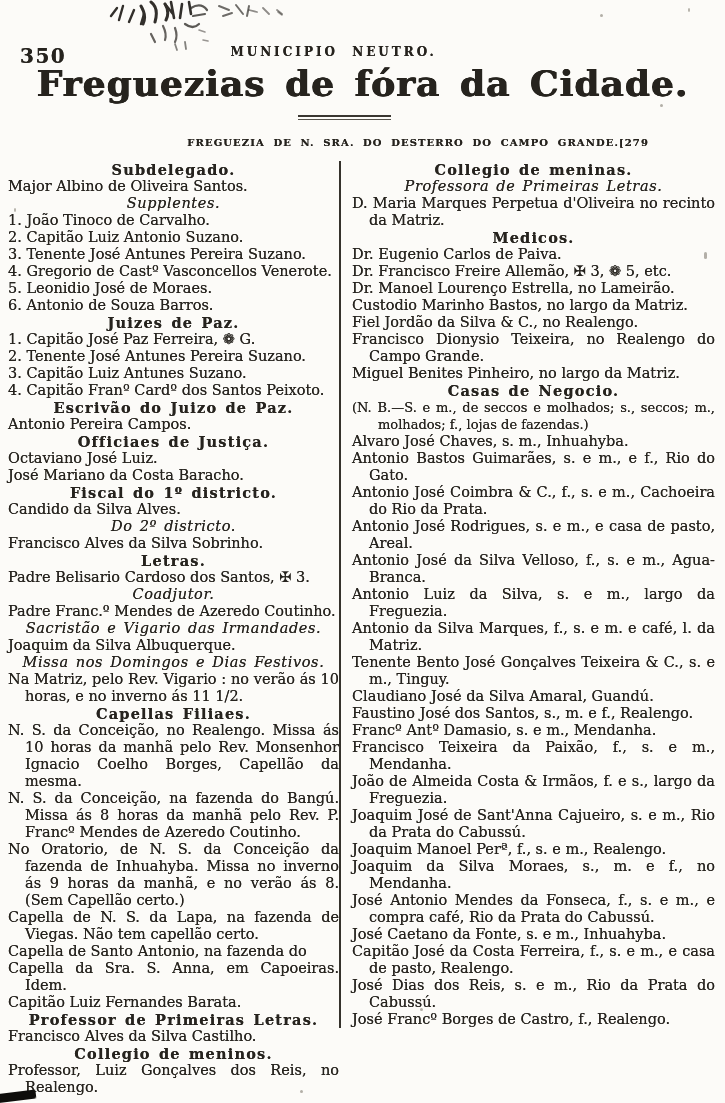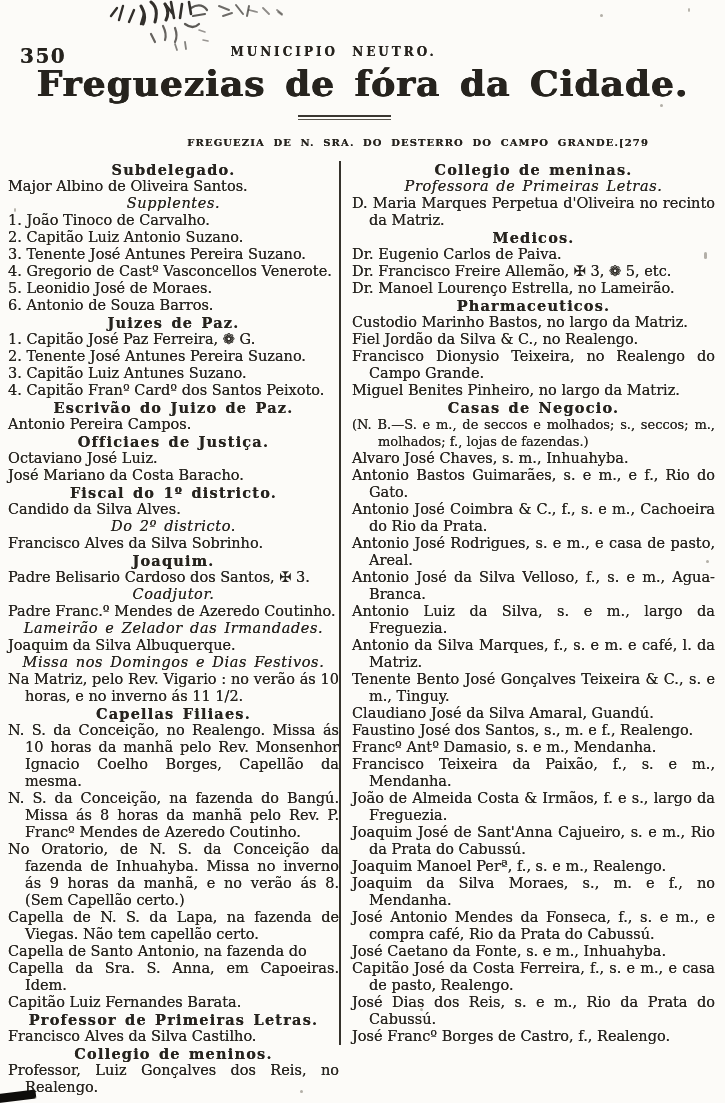--- a/index.html
+++ b/index.html
@@ -123,25 +123,25 @@
         <div class="b-entry">4. Capitão Franº Cardº dos Santos Peixoto.</div>
         <div class="b-h1">Escrivão do Juizo de Paz.</div>
         <div class="b-entry">Antonio Pereira Campos.</div>
         <div class="b-h1">Officiaes de Justiça.</div>
         <div class="b-entry">Octaviano José Luiz.</div>
         <div class="b-entry">José Mariano da Costa Baracho.</div>
         <div class="b-h1">Fiscal do 1º districto.</div>
         <div class="b-entry">Candido da Silva Alves.</div>
         <div class="b-h2">Do 2º districto.</div>
         <div class="b-entry">Francisco Alves da Silva Sobrinho.</div>
-        <div class="b-h1">Joaquim.</div>
+        <div class="b-h1">Letras.</div>
         <div class="b-entry">Padre Belisario Cardoso dos Santos, ✠ 3.</div>
         <div class="b-h2">Coadjutor.</div>
         <div class="b-entry">Padre Franc.º Mendes de Azeredo Coutinho.</div>
-        <div class="b-h2">Lameirão e Zelador das Irmandades.</div>
+        <div class="b-h2">Sacristão e Vigario das Irmandades.</div>
         <div class="b-entry">Joaquim da Silva Albuquerque.</div>
         <div class="b-h2">Missa nos Domingos e Dias Festivos.</div>
         <div class="b-entry">Na Matriz, pelo Rev. Vigario : no verão ás 10 horas, e no inverno ás 11 1/2.</div>
         <div class="b-h1">Capellas Filiaes.</div>
         <div class="b-entry">N. S. da Conceição, no Realengo. Missa ás 10 horas da manhã pelo Rev. Monsenhor Ignacio Coelho Borges, Capellão da mesma.</div>
         <div class="b-entry">N. S. da Conceição, na fazenda do Bangú. Missa ás 8 horas da manhã pelo Rev. P. Francº Mendes de Azeredo Coutinho.</div>
         <div class="b-entry">No Oratorio, de N. S. da Conceição da fazenda de Inhuahyba. Missa no inverno ás 9 horas da manhã, e no verão ás 8. (Sem Capellão certo.)</div>
         <div class="b-entry">Capella de N. S. da Lapa, na fazenda de Viegas. Não tem capellão certo.</div>
         <div class="b-entry">Capella de Santo Antonio, na fazenda do</div>
         <div class="b-entry">Capella da Sra. S. Anna, em Capoeiras. Idem.</div>
@@ -152,21 +152,20 @@
         <div class="b-entry">Professor, Luiz Gonçalves dos Reis, no Realengo.</div>
       </div>
     <div class="col col-right" id="col-right">
         <div class="b-h1">Collegio de meninas.</div>
         <div class="b-h2">Professora de Primeiras Letras.</div>
         <div class="b-entry">D. Maria Marques Perpetua d'Oliveira no recinto da Matriz.</div>
         <div class="b-h1">Medicos.</div>
         <div class="b-entry">Dr. Eugenio Carlos de Paiva.</div>
         <div class="b-entry">Dr. Francisco Freire Allemão, ✠ 3, ❁ 5, etc.</div>
         <div class="b-entry">Dr. Manoel Lourenço Estrella, no Lameirão.</div>
-        <div class="b-h1">Pharmaceuticos.</div>
         <div class="b-entry">Custodio Marinho Bastos, no largo da Matriz.</div>
         <div class="b-entry">Fiel Jordão da Silva &amp; C., no Realengo.</div>
         <div class="b-entry">Francisco Dionysio Teixeira, no Realengo do Campo Grande.</div>
         <div class="b-entry">Miguel Benites Pinheiro, no largo da Matriz.</div>
         <div class="b-h1">Casas de Negocio.</div>
         <div class="b-note">(N. B.—S. e m., de seccos e molhados; s., seccos; m., molhados; f., lojas de fazendas.)</div>
         <div class="b-entry">Alvaro José Chaves, s. m., Inhuahyba.</div>
         <div class="b-entry">Antonio Bastos Guimarães, s. e m., e f., Rio do Gato.</div>
         <div class="b-entry">Antonio José Coimbra &amp; C., f., s. e m., Cachoeira do Rio da Prata.</div>
         <div class="b-entry">Antonio José Rodrigues, s. e m., e casa de pasto, Areal.</div>

